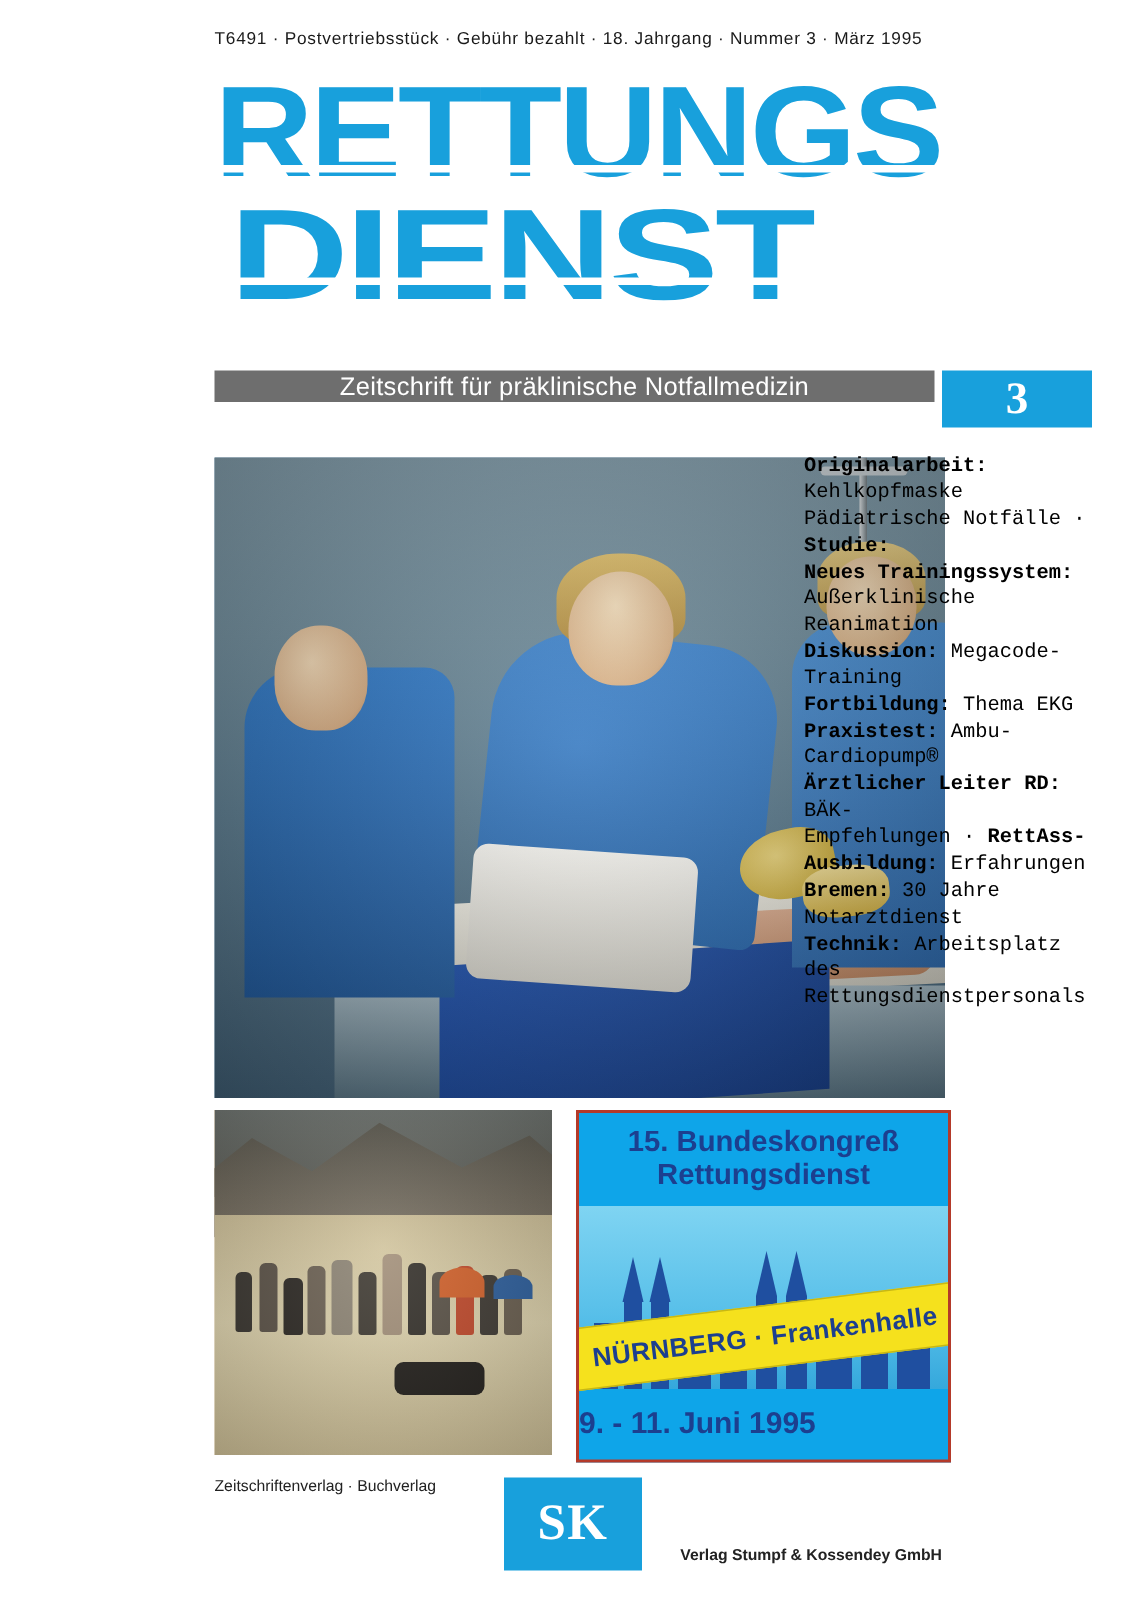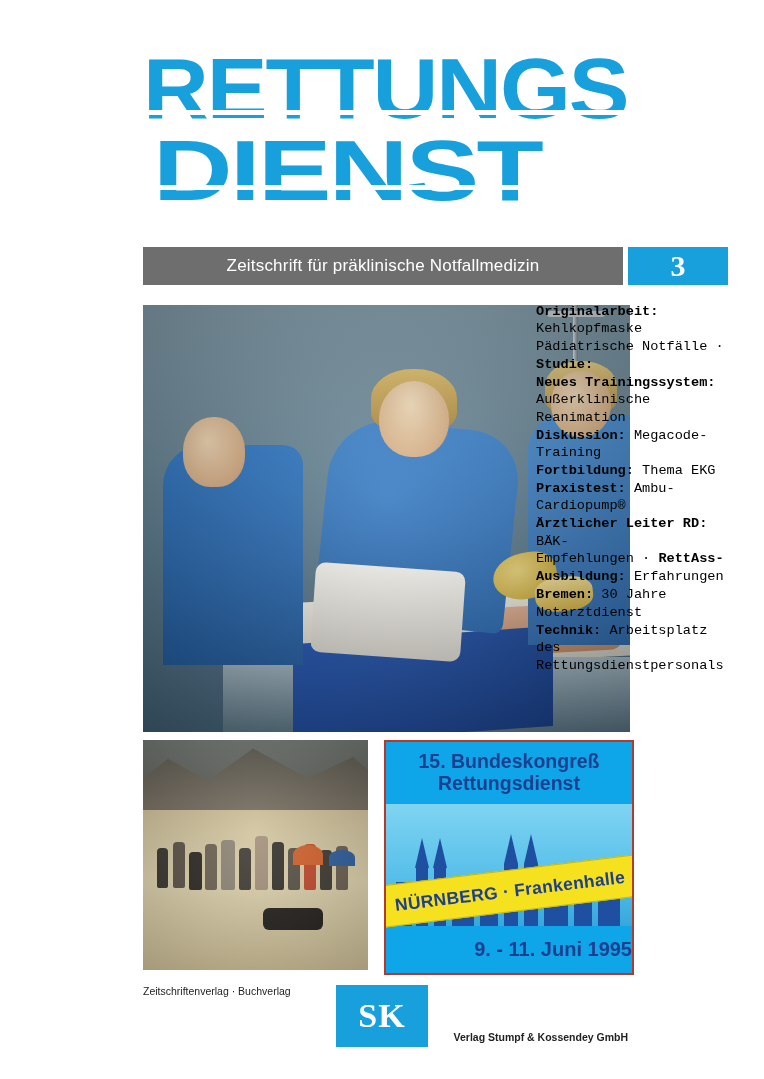--- a/index.html
+++ b/index.html
@@ -75,21 +75,21 @@
   .cut1 { left: 0px;  top: 62px;  width: 484px; height: 5px; }
   .cut2 { left: 0px;  top: 137px; width: 484px; height: 5px; }
   .cut3 { left: 0px;  top: 206px; width: 484px; height: 5px; }
 
   
   .subtitle-bar {
     position: absolute;
     left: 143px;
     top: 247px;
     width: 480px;
-    height: 38px;
+    height: 21px;
     background: #6e6e6e;
     color: #ffffff;
     display: flex;
     align-items: center;
     justify-content: center;
     font-size: 17px;
     letter-spacing: 0.2px;
   }
   .issue-box {
     position: absolute;
@@ -343,21 +343,21 @@
     display: flex; align-items: center; justify-content: center;
     color: #1c3f8f;
     font-weight: bold;
     font-size: 17.5px;
     letter-spacing: 0.3px;
   }
   .cg-date {
     position: absolute;
     left: 0; bottom: 12px;
     width: 246px;
-    text-align: right;
+    text-align: left;
     color: #1c3f8f;
     font-weight: bold;
     font-size: 20px;
   }
 
   
   .footer-left {
     position: absolute;
     left: 143px;
     top: 985px;
@@ -388,20 +388,21 @@
     font-weight: bold;
     font-size: 34px;
     letter-spacing: 1px;
   }
 </style>
 </head>
 <body>
 
 <div class="page">
 
+  <div class="postal-line">T6491 · Postvertriebsstück · Gebühr bezahlt · 18. Jahrgang · Nummer 3 · März  1995</div>
 
   <div class="masthead">
     <div class="mast-line mast-rettungs">RETTUNGS</div>
     <div class="mast-line mast-dienst">DIENST</div>
     <div class="mast-cut cut1"></div>
     <div class="mast-cut cut2"></div>
     <div class="mast-cut cut3"></div>
   </div>
 
   <div class="subtitle-bar">Zeitschrift für präklinische Notfallmedizin</div>

